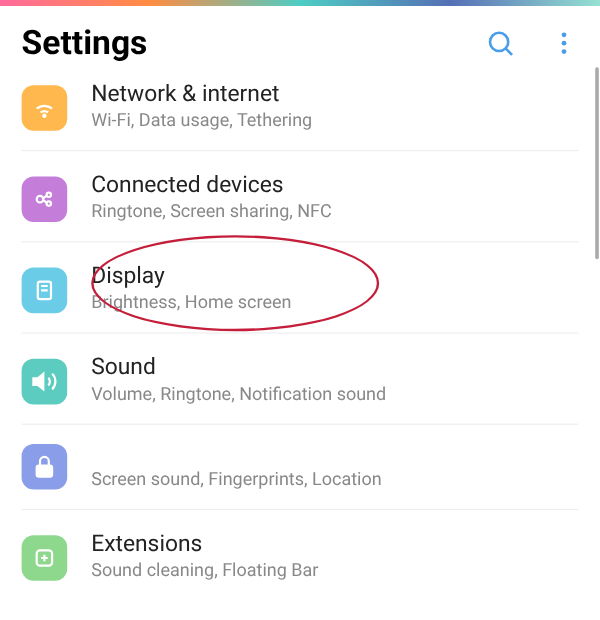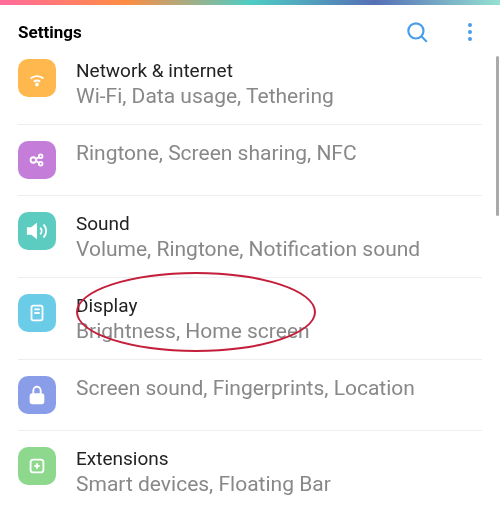--- a/index.html
+++ b/index.html
@@ -24,41 +24,41 @@
       background: linear-gradient(90deg, #ff6b9d, #ff8c42, #4ecdc4, #556fb5, #95e1d3);
     }
     .header {
       display: flex;
       align-items: center;
       justify-content: space-between;
       padding: 14px 18px 10px 18px;
       margin-top: 5px;
     }
     .header-title {
-      font-size: 17px;
+      font-size: 28px;
       font-weight: 700;
       color: #000;
     }
     .header-actions {
       display: flex;
       align-items: center;
       gap: 28px;
     }
     .icon-btn {
       display: flex;
       align-items: center;
       justify-content: center;
       cursor: pointer;
     }
     .settings-list {
       padding: 0 18px;
     }
     .settings-item {
       display: flex;
-      align-items: flex-start;
+      align-items: flex-end;
       gap: 20px;
       padding: 16px 0;
       border-bottom: 1px solid #eee;
       cursor: pointer;
       position: relative;
     }
     .settings-item:first-child {
       padding-top: 4px;
     }
     .item-icon {
@@ -73,21 +73,21 @@
     .item-text {
       flex: 1;
     }
     .item-title {
       font-size: 19px;
       font-weight: 400;
       color: #222;
       margin-bottom: 2px;
     }
     .item-subtitle {
-      font-size: 21px;
+      font-size: 15px;
       color: #888;
     }
     .icon-orange { background: #ffb84d; }
     .icon-purple { background: #c47dd9; }
     .icon-teal { background: #5dccc0; }
     .icon-cyan { background: #6bcce8; }
     .icon-blue { background: #8a9de8; }
     .icon-green { background: #8dd88d; }
     
     .annotation-circle {
@@ -154,53 +154,54 @@
     <div class="item-icon icon-purple">
       <svg width="22" height="22" viewBox="0 0 24 24" fill="none" stroke="#fff" stroke-width="2">
         <circle cx="8" cy="12" r="3"></circle>
         <circle cx="16" cy="8" r="2"></circle>
         <circle cx="16" cy="16" r="2"></circle>
         <line x1="11" y1="11" x2="14" y2="9"></line>
         <line x1="11" y1="13" x2="14" y2="15"></line>
       </svg>
     </div>
     <div class="item-text">
+      <div class="item-title">Connected devices</div>
       <div class="item-subtitle">Ringtone, Screen sharing, NFC</div>
+    </div>
+  </div>
+
+  <div class="settings-item" style="position:relative;">
+    <div class="annotation-circle"></div>
+    <div class="item-icon icon-cyan">
+      <svg width="22" height="22" viewBox="0 0 24 24" fill="none" stroke="#fff" stroke-width="2">
+        <rect x="6" y="4" width="12" height="16" rx="2"></rect>
+        <line x1="9" y1="8" x2="15" y2="8"></line>
+        <line x1="9" y1="12" x2="15" y2="12"></line>
+      </svg>
+    </div>
+    <div class="item-text">
+      <div class="item-title">Display</div>
+      <div class="item-subtitle">Brightness, Home screen</div>
     </div>
   </div>
 
   <div class="settings-item">
     <div class="item-icon icon-teal">
       <svg width="22" height="22" viewBox="0 0 24 24" fill="none" stroke="#fff" stroke-width="2">
         <polygon points="11 5 6 9 2 9 2 15 6 15 11 19 11 5" fill="#fff"></polygon>
         <path d="M15.54 8.46a5 5 0 0 1 0 7.07"></path>
         <path d="M19.07 4.93a10 10 0 0 1 0 14.14"></path>
       </svg>
     </div>
     <div class="item-text">
       <div class="item-title">Sound</div>
       <div class="item-subtitle">Volume, Ringtone, Notification sound</div>
     </div>
   </div>
 
-  <div class="settings-item" style="position:relative;">
-    <div class="annotation-circle"></div>
-    <div class="item-icon icon-cyan">
-      <svg width="22" height="22" viewBox="0 0 24 24" fill="none" stroke="#fff" stroke-width="2">
-        <rect x="6" y="4" width="12" height="16" rx="2"></rect>
-        <line x1="9" y1="8" x2="15" y2="8"></line>
-        <line x1="9" y1="12" x2="15" y2="12"></line>
-      </svg>
-    </div>
-    <div class="item-text">
-      <div class="item-title">Display</div>
-      <div class="item-subtitle">Brightness, Home screen</div>
-    </div>
-  </div>
-
   <div class="settings-item">
     <div class="item-icon icon-blue">
       <svg width="22" height="22" viewBox="0 0 24 24" fill="none" stroke="#fff" stroke-width="2">
         <rect x="5" y="11" width="14" height="10" rx="2" fill="#fff"></rect>
         <path d="M8 11V7a4 4 0 0 1 8 0v4"></path>
       </svg>
     </div>
     <div class="item-text">
       <div class="item-subtitle">Screen sound, Fingerprints, Location</div>
     </div>
@@ -209,19 +210,19 @@
   <div class="settings-item" style="border-bottom:none;">
     <div class="item-icon icon-green">
       <svg width="22" height="22" viewBox="0 0 24 24" fill="none" stroke="#fff" stroke-width="2">
         <rect x="5" y="5" width="14" height="14" rx="3"></rect>
         <line x1="12" y1="9" x2="12" y2="15"></line>
         <line x1="9" y1="12" x2="15" y2="12"></line>
       </svg>
     </div>
     <div class="item-text">
       <div class="item-title">Extensions</div>
-      <div class="item-subtitle">Smart devices, Floating Bar</div>
+      <div class="item-subtitle">Sound cleaning, Floating Bar</div>
     </div>
   </div>
 
 </div>
 
 <div class="scrollbar-indicator"></div>
 
 </body></html>

